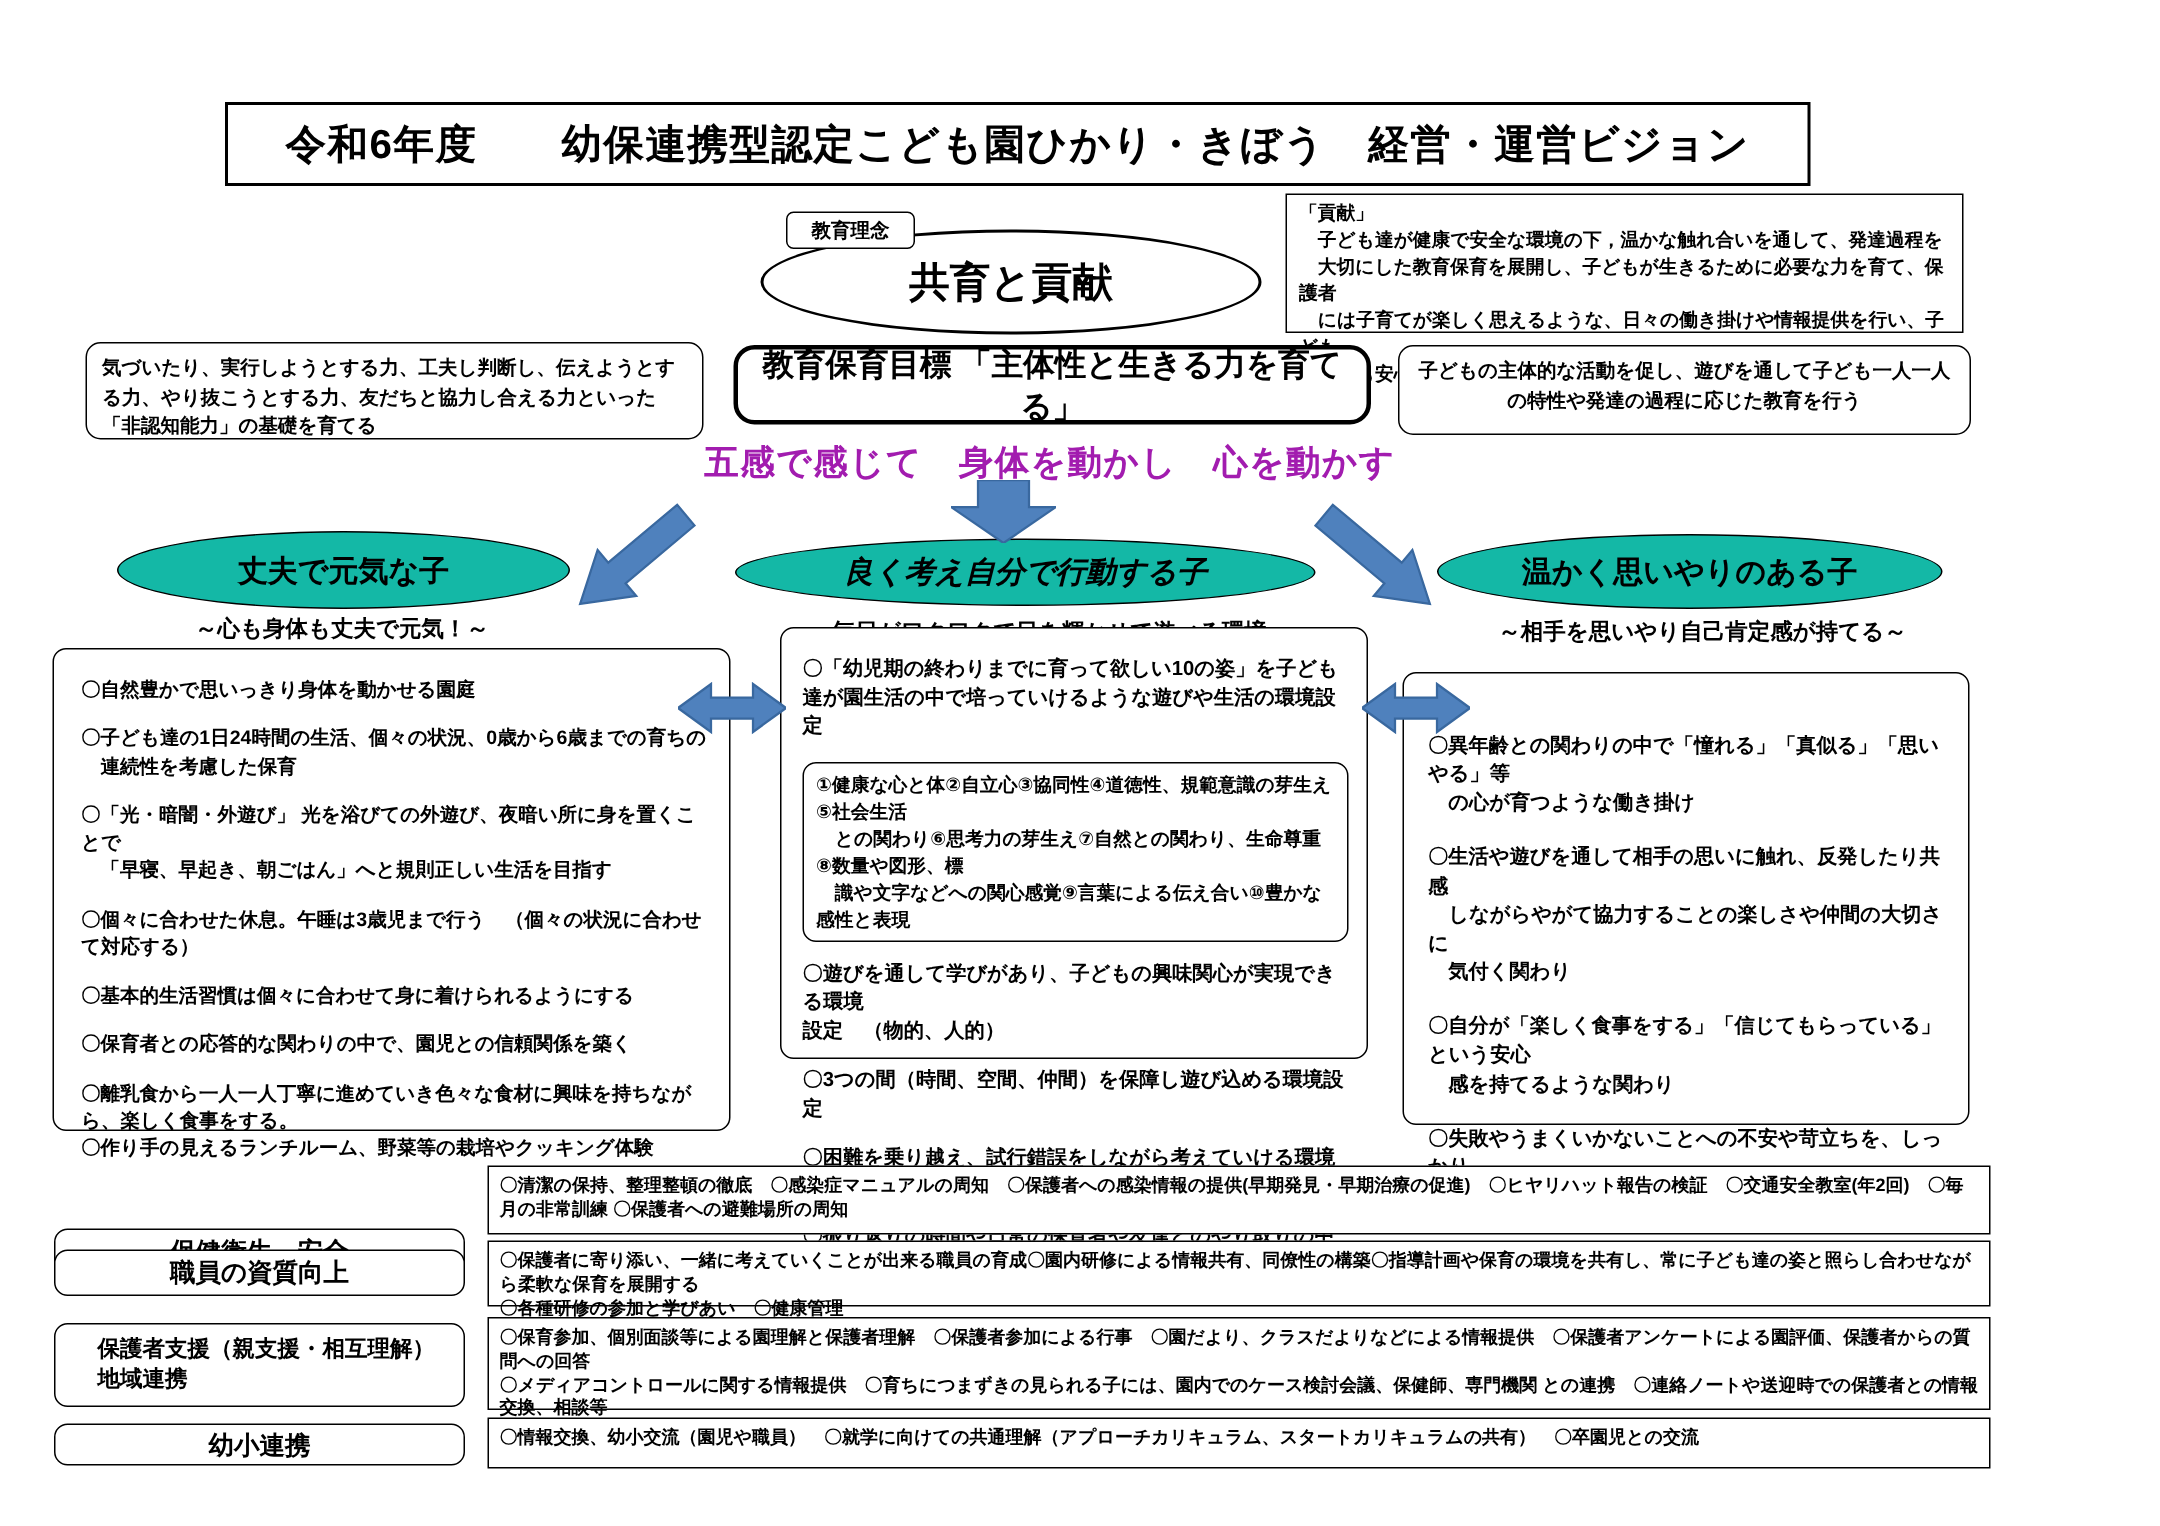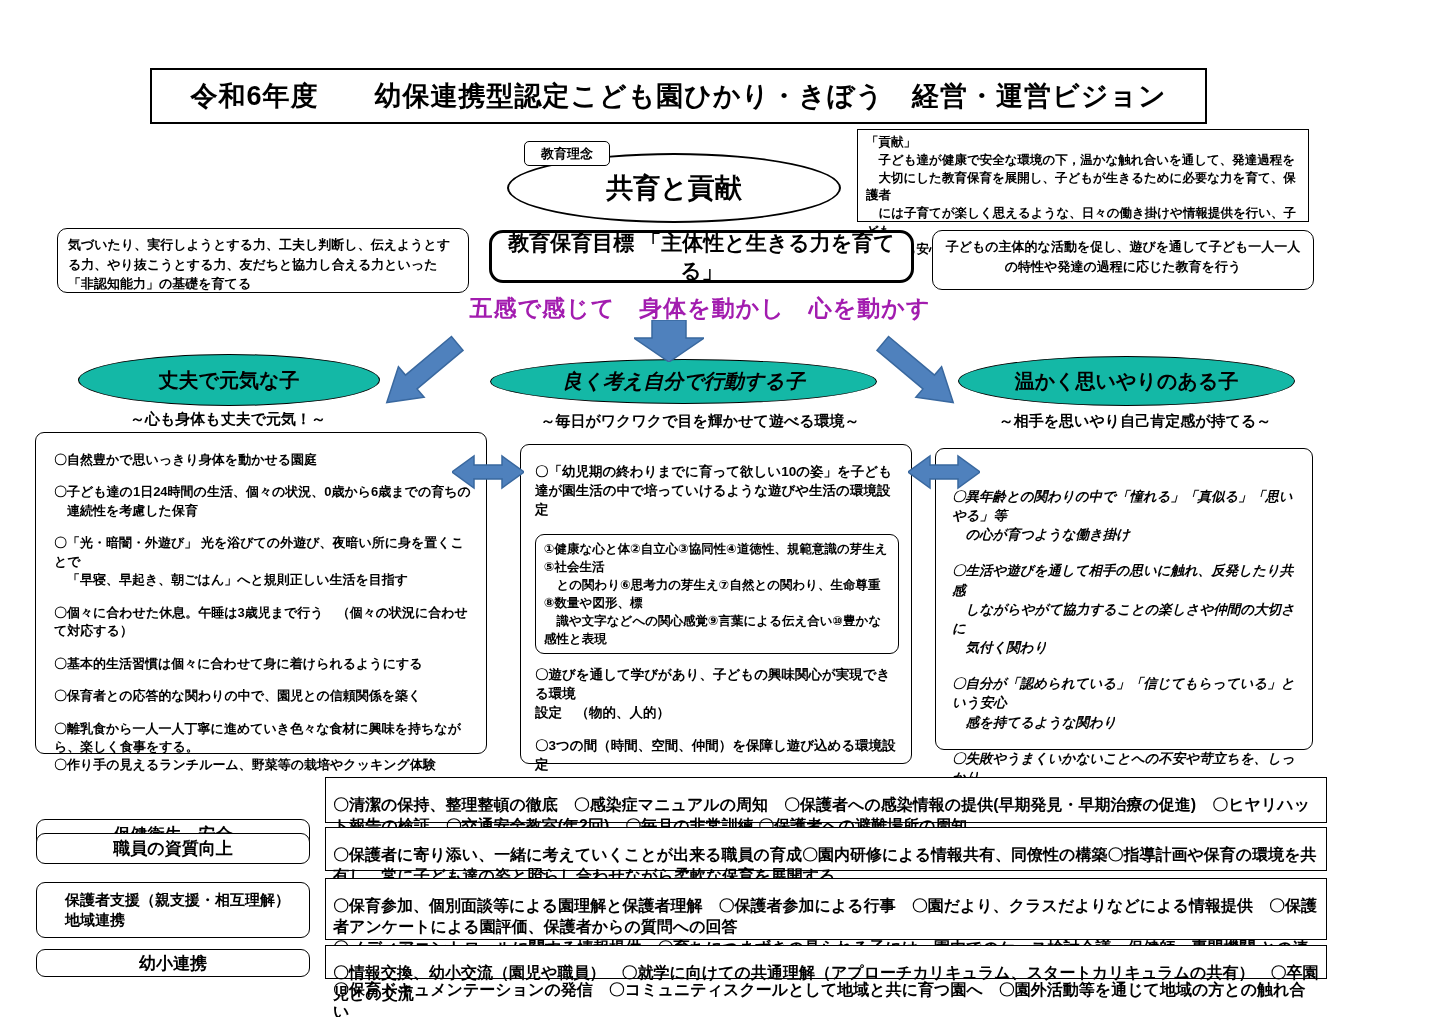--- a/index.html
+++ b/index.html
@@ -26,28 +26,28 @@
   .pe1{left:78px;top:354px;width:300px;height:50px;}
   .pe2{left:490px;top:359px;width:385px;height:43px;font-style:italic;}
   .pe3{left:958px;top:356px;width:335px;height:48px;}
   .subtitle{position:absolute;text-align:center;font-size:15px;}
   .sub1{left:48px;top:410px;width:360px;}
   .sub2{left:480px;top:412px;width:440px;}
   .sub3{left:945px;top:412px;width:380px;}
 
   .pillar-box{border-radius:9px;}
   .pb1{left:35px;top:432px;width:452px;height:322px;padding:18px 14px 0 18px;font-size:13px;line-height:1.42;}
-  .pb2{left:520px;top:444px;width:392px;height:320px;padding:18px 10px 4px 14px;font-size:13.5px;line-height:1.4;}
-  .pb3{left:935px;top:448px;width:378px;height:302px;padding:38px 10px 0 16px;font-size:13.5px;line-height:1.42;font-style:italic;}
+  .pb2{left:520px;top:418px;width:392px;height:288px;padding:18px 10px 4px 14px;font-size:13.5px;line-height:1.4;}
+  .pb3{left:935px;top:448px;width:378px;height:302px;padding:38px 10px 0 16px;font-size:13.5px;line-height:1.42;}
   .p-item{margin-bottom:14px;}
   .pb3 .p-item{margin-bottom:17px;}
   .ten-box{border:1.5px solid #000;border-radius:9px;padding:5px 8px;font-size:12.5px;line-height:1.45;margin:10px 2px 12px 0;}
 
   .row-label{position:absolute;left:36px;width:274px;border:1.5px solid #000;border-radius:9px;background:#fff;box-sizing:border-box;font-size:17px;}
-  .row-content{position:absolute;left:325px;width:1002px;border:1.5px solid #000;background:#fff;box-sizing:border-box;font-size:16px;line-height:1.32;padding:16px 7px;}
+  .row-content{position:absolute;left:325px;width:1002px;border:1.5px solid #000;background:#fff;box-sizing:border-box;font-size:12px;line-height:1.32;padding:5px 7px;}
   .rl1{top:783px;height:31px;margin-top:36px;}
   .rc1{top:777px;height:46px;}
   .rl2{top:833px;height:31px;}
   .rc2{top:827px;height:44px;}
   .rl3{top:882px;height:56px;font-size:15px;display:flex;align-items:center;justify-content:flex-start;text-align:left;padding-left:28px;line-height:1.35;}
   .rc3{top:878px;height:62px;}
   .rl4{top:949px;height:28px;}
   .rc4{top:945px;height:34px;}
 
   svg.arrow{position:absolute;z-index:4;}
@@ -137,21 +137,21 @@
     <div class="p-item pre">〇振り返りの時間や日常の保育者や友達とのやり取りの中で
 　話を聞き、自分の思いを言葉などで表現できる環境設定</div>
   </div>
 
   <div class="box pillar-box pb3">
     <div class="p-item pre">〇異年齢との関わりの中で「憧れる」「真似る」「思いやる」等
 　の心が育つような働き掛け</div>
     <div class="p-item pre">〇生活や遊びを通して相手の思いに触れ、反発したり共感
 　しながらやがて協力することの楽しさや仲間の大切さに
 　気付く関わり</div>
-    <div class="p-item pre">〇自分が「認められている」「信じてもらっている」という安心
+    <div class="p-item pre">〇自分が「楽しく食事をする」「信じてもらっている」という安心
 　感を持てるような関わり</div>
     <div class="p-item pre">〇失敗やうまくいかないことへの不安や苛立ちを、しっかり
 　受け止め、どうしたらよいかを一緒に考えていける子どもと
 　職員の関係性の構築</div>
   </div>
 
   <div class="row-label rl1 flexc">保健衛生、安全</div>
   <div class="row-content rc1 pre">〇清潔の保持、整理整頓の徹底　〇感染症マニュアルの周知　〇保護者への感染情報の提供(早期発見・早期治療の促進)　〇ヒヤリハット報告の検証　〇交通安全教室(年2回)　〇毎月の非常訓練 〇保護者への避難場所の周知</div>
 
   <div class="row-label rl2 flexc">職員の資質向上</div>

